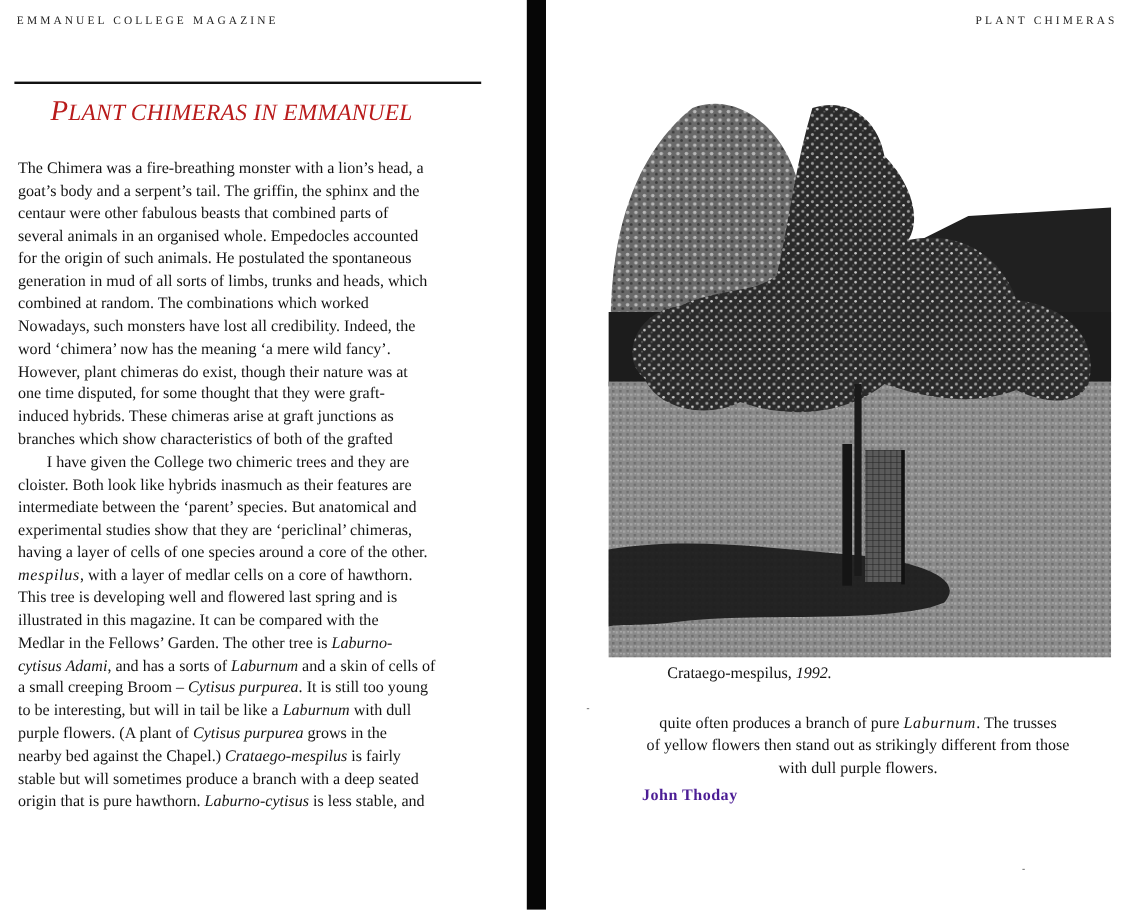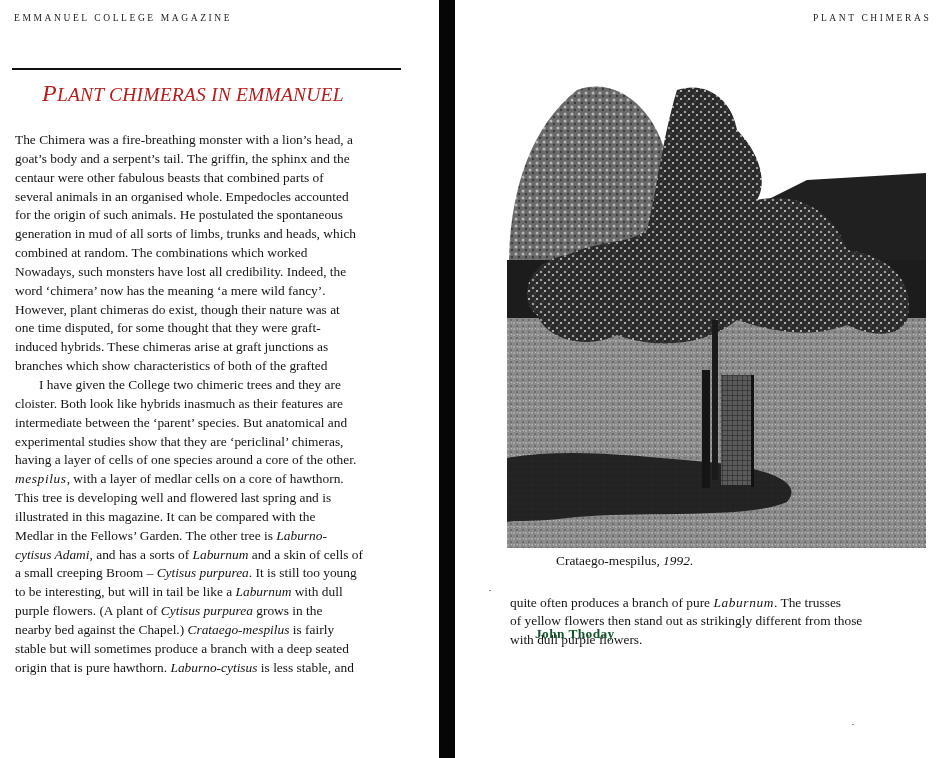--- a/index.html
+++ b/index.html
@@ -44,25 +44,25 @@
     .photo {
       position: absolute; left: 507px; top: 70px; width: 419px; height: 478px;
     }
     .photo svg { display: block; width: 100%; height: 100%; }
     .caption {
       position: absolute; left: 510px; top: 553px;
       font-size: 13.4px; color: #141414; white-space: nowrap; margin-left: 46px;
     }
     .cont {
       position: absolute; left: 510px; top: 594px; width: 410px;
-      font-size: 13.4px; line-height: 18.4px; color: #141414;
+      font-size: 13.4px; line-height: 18.4px; color: #141414; text-align: center;
     }
     .author {
-      position: absolute; left: 535px; top: 626px;
-      font-size: 13.4px; font-weight: bold; color: #14532d; letter-spacing: 0.4px;
+      position: absolute; left: 535px; top: 655px;
+      font-size: 13.4px; font-weight: bold; color: #4c1d95; letter-spacing: 0.4px;
       white-space: nowrap;
     }
     .speck { position: absolute; background: #888; width: 2px; height: 1px; }
   </style>
 </head>
 <body>
 
 <div class="running-head" id="rh-left">EMMANUEL COLLEGE MAGAZINE</div>
 <div class="rule"></div>
 

